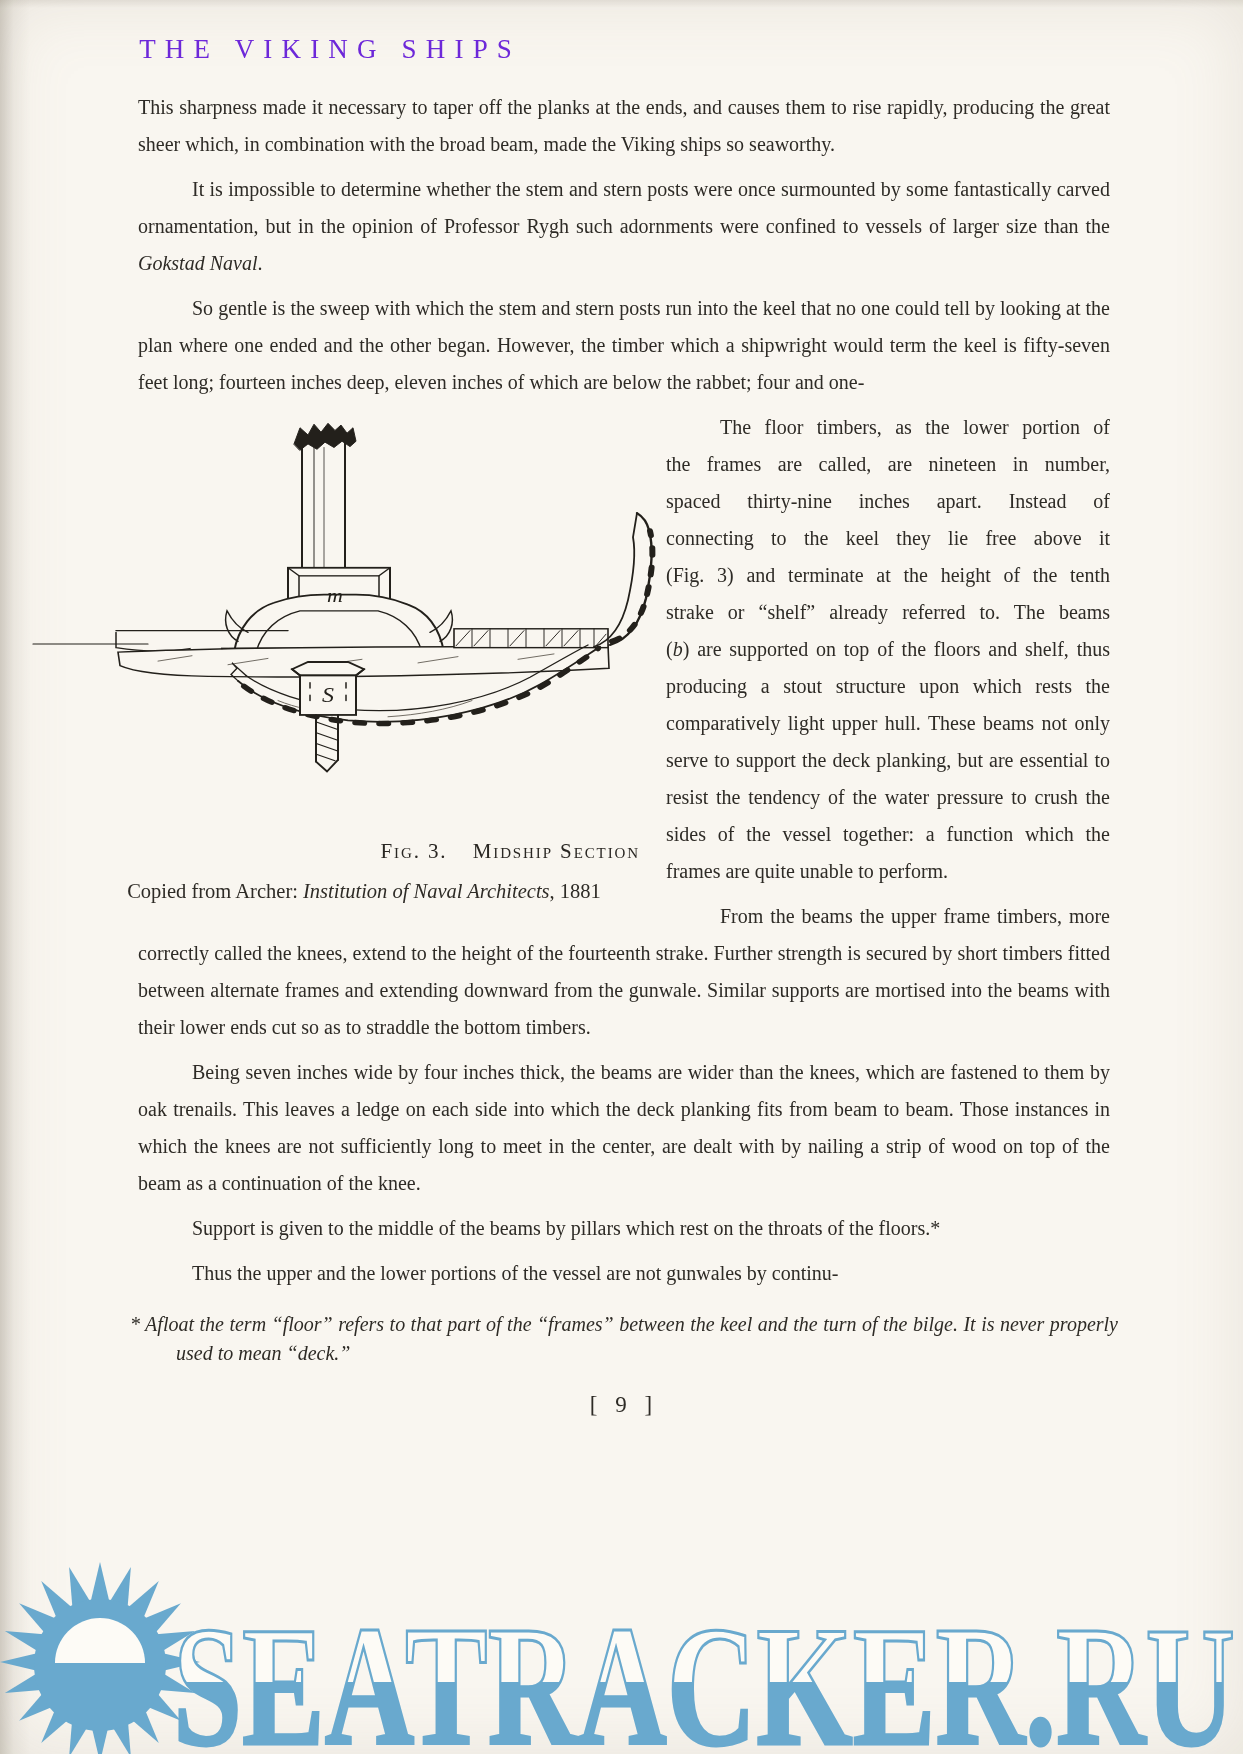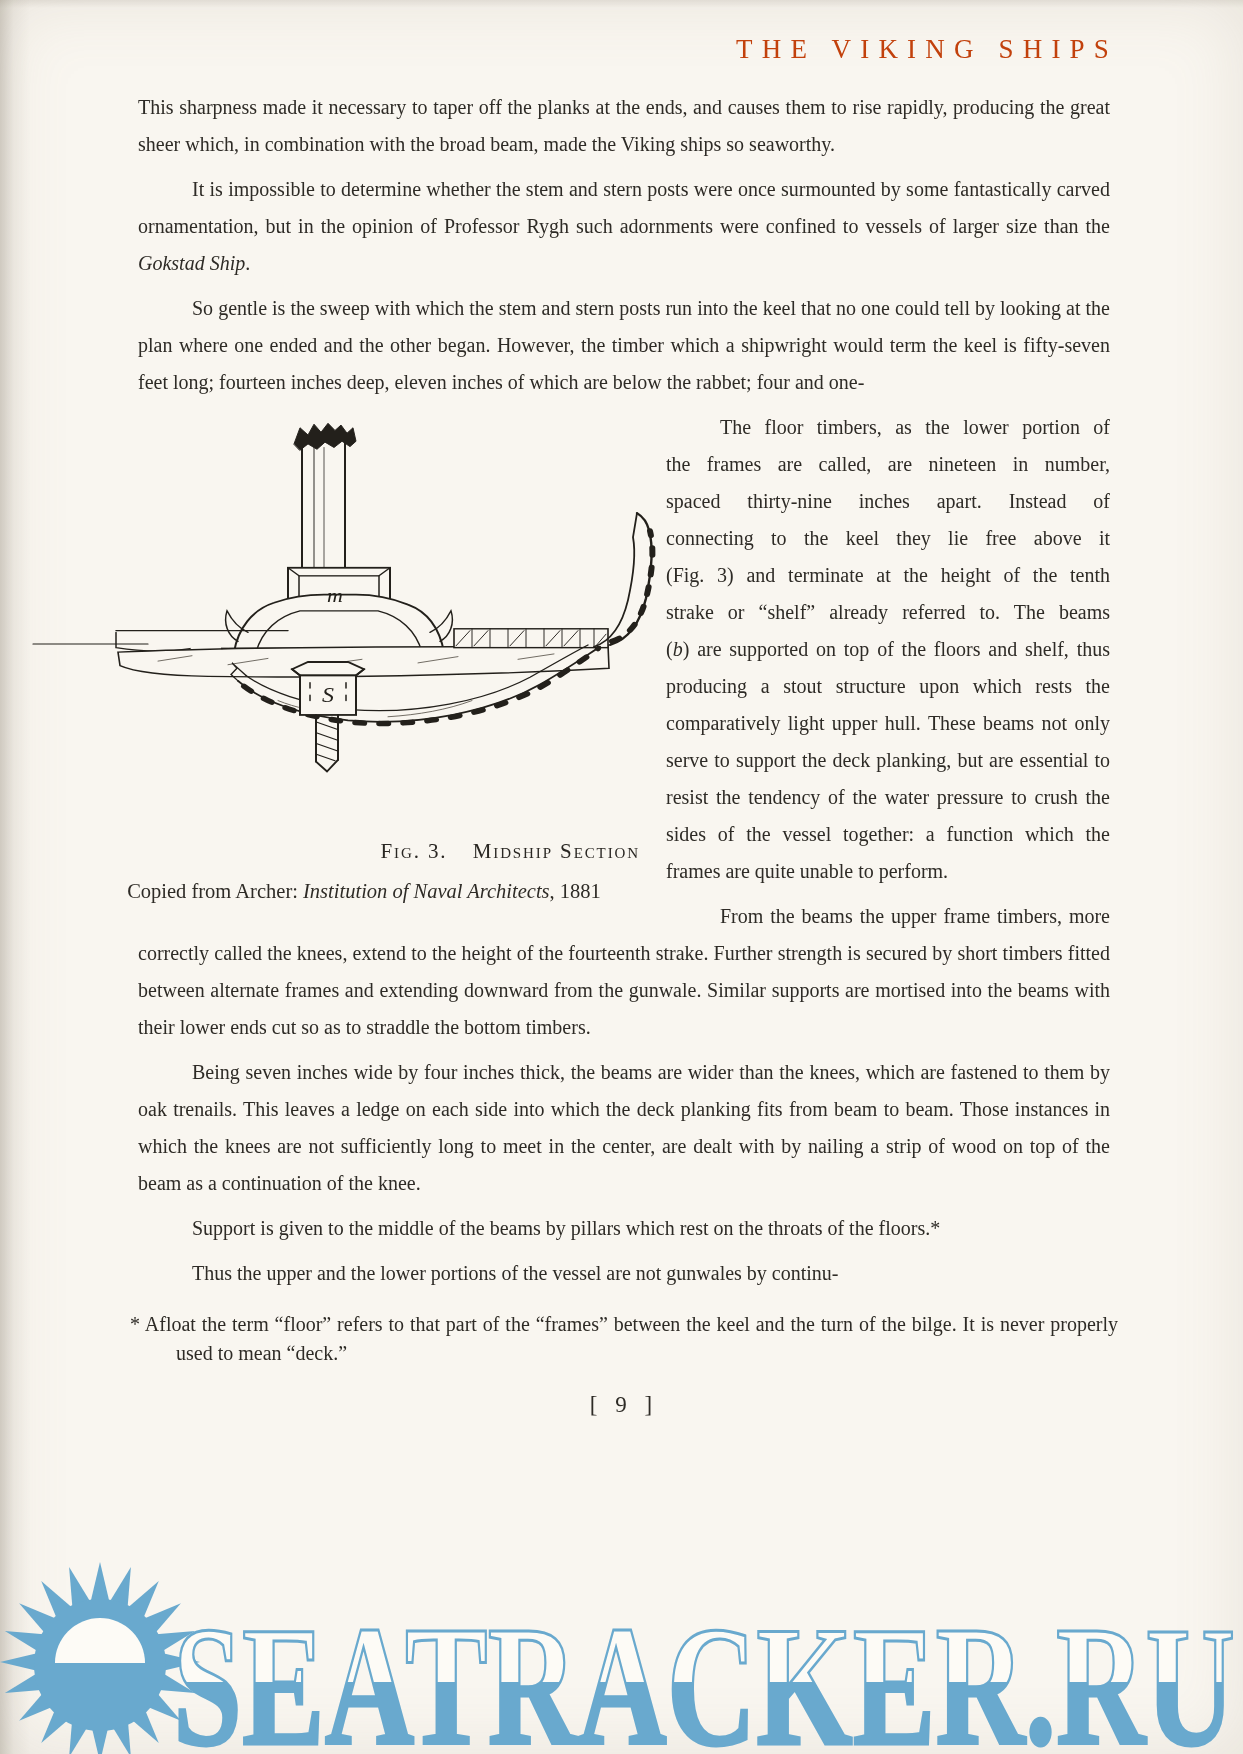--- a/index.html
+++ b/index.html
@@ -12,36 +12,36 @@
   .edge-left {
     position:absolute; left:0; top:0; bottom:0; width:30px; z-index:3; pointer-events:none;
     background:linear-gradient(90deg, rgba(110,100,84,.26), rgba(110,100,84,.07) 45%, rgba(110,100,84,0));
   }
   .edge-top {
     position:absolute; left:0; top:0; right:0; height:8px; z-index:3; pointer-events:none;
     background:linear-gradient(180deg, rgba(110,100,84,.12), rgba(110,100,84,0));
   }
   .content { position:absolute; left:130px; top:34px; width:988px; }
   .title {
-    margin:0 0 24px 0; text-align:right; font-weight:normal;
-    font-size:27px; letter-spacing:.34em; text-indent:.34em; color:#c2410c;
+    margin:0 0 24px 0; text-align:left; font-weight:normal;
+    font-size:27px; letter-spacing:.34em; text-indent:.34em; color:#6d28d9;
   }
   p.body-p { margin:8px; text-align:justify; font-size:20px; line-height:37px; }
   .ind { text-indent:2.7em; }
   .loose { word-spacing:.33em; }
   .fig { float:left; width:552px; margin:8px 26px 2px -42px; }
   .fig svg.drawing { display:block; width:552px; height:420px; overflow:visible; }
   .figcaption {
     text-align:right; font-variant:small-caps; font-size:21px;
     letter-spacing:.09em; margin-top:2px; color:#2a2723;
   }
   .figcredit { text-align:center; font-size:20.5px; margin-top:16px; }
   .footnote {
     clear:both; margin-top:18px; font-size:20px; line-height:29px;
-    text-align:justify; padding-left:46px; text-indent:-46px;
+    text-align:justify; padding-left:46px; text-indent:-46px;font-style:italic;
   }
   .pagenum {
     position:relative; z-index:5; text-align:center; margin-top:24px;
     font-size:23px; letter-spacing:6px;
   }
   .sun { position:absolute; left:0; top:1562px; width:200px; height:200px; z-index:4; pointer-events:none; }
   .wm  { position:absolute; left:168px; top:1596px; width:1072px; height:158px; z-index:4; pointer-events:none; }
   .wm-t { font-family:"Liberation Serif", serif; font-weight:bold; font-size:172px; }
 </style>
 </head>
@@ -49,21 +49,21 @@
 
 <div class="page">
   <div class="edge-left"></div>
   <div class="edge-top"></div>
 
   <div class="content">
     <h1 class="title">THE VIKING SHIPS</h1>
 
     <p class="body-p"><span>This sharpness made it necessary to taper off the planks at the ends, and causes them to rise rapidly, producing the great sheer which, in combination with the broad beam, made the Viking ships so seaworthy.</span></p>
 
-    <p class="body-p ind"><span>It is impossible to determine whether the stem and stern posts were once surmounted by some fantastically carved ornamentation, but in the opinion of Professor Rygh such adornments were confined to vessels of larger size than the </span><i>Gokstad Ship</i><span>.</span></p>
+    <p class="body-p ind"><span>It is impossible to determine whether the stem and stern posts were once surmounted by some fantastically carved ornamentation, but in the opinion of Professor Rygh such adornments were confined to vessels of larger size than the </span><i>Gokstad Naval</i><span>.</span></p>
 
     <p class="body-p ind"><span>So gentle is the sweep with which the stem and stern posts run into the keel that no one could tell by looking at the plan where one ended and the other began. However, the timber which a shipwright would term the keel is fifty-seven feet long; fourteen inches deep, eleven inches of which are below the rabbet; four and one-</span></p>
 
     <figure class="fig" style="margin-block:0; margin-inline:0; float:left; width:552px; margin:8px 26px 2px -42px;">
       <svg class="drawing" viewBox="0 0 552 468" preserveAspectRatio="none">
         <g stroke="#23201b" stroke-width="2" fill="none" stroke-linecap="round">
           <path d="M-55,253 H60" stroke-width="1.2"></path>
 
           <g>
             <path d="M214,26 V170"></path>

